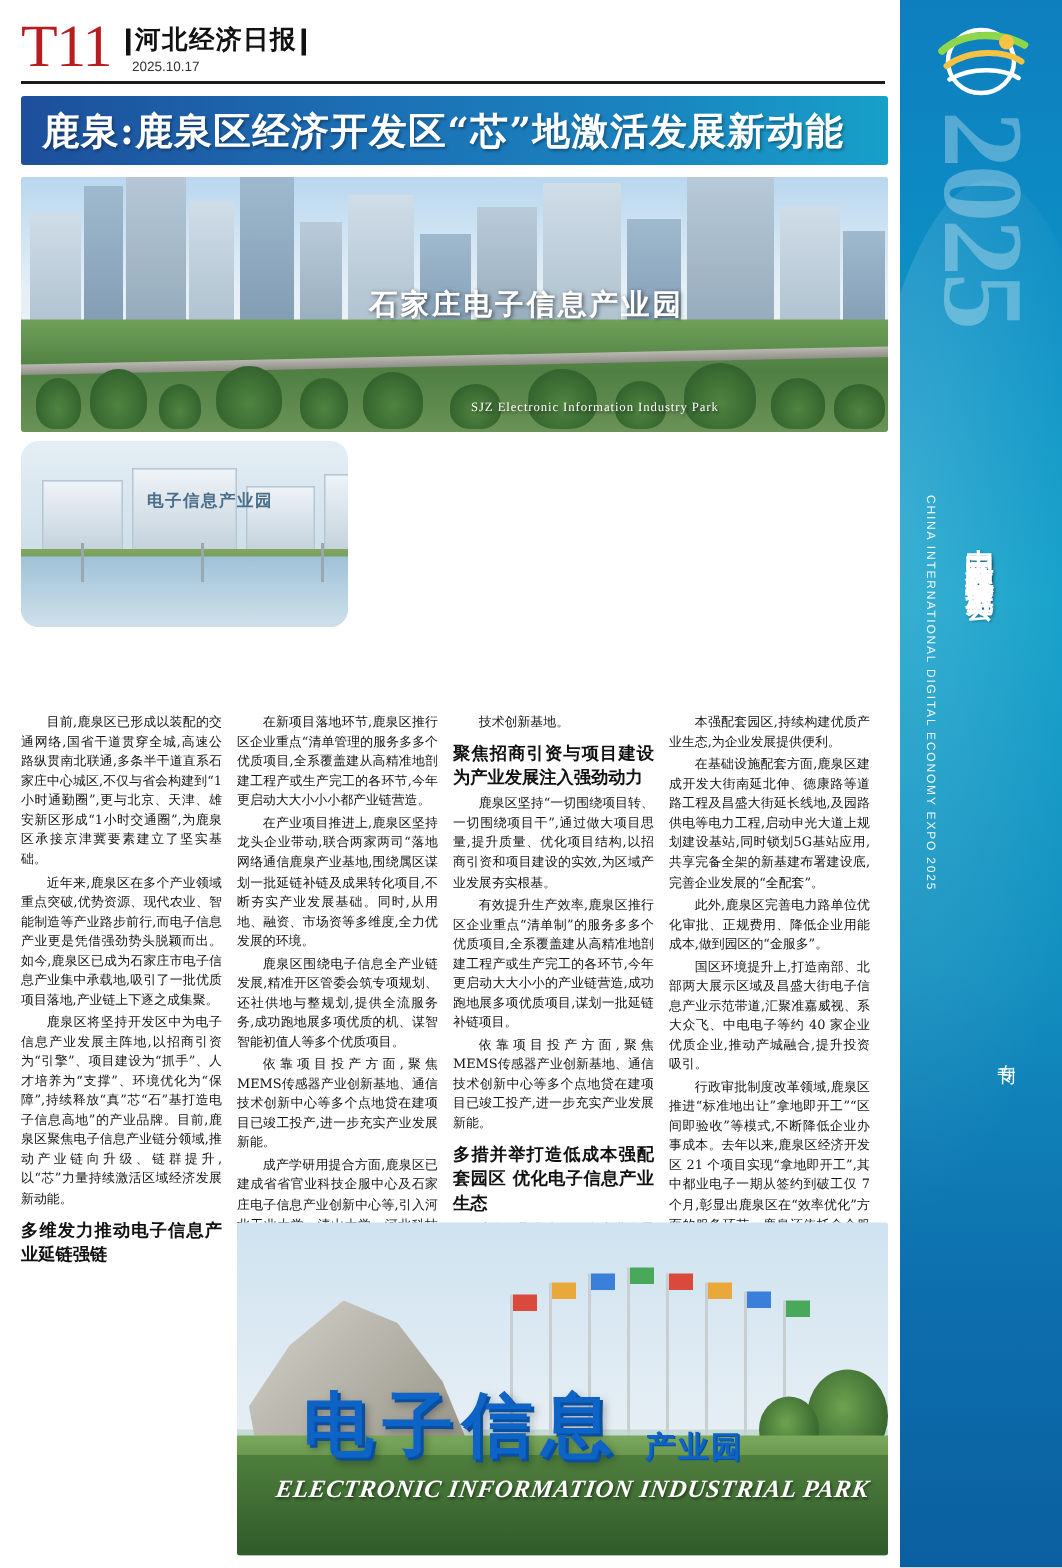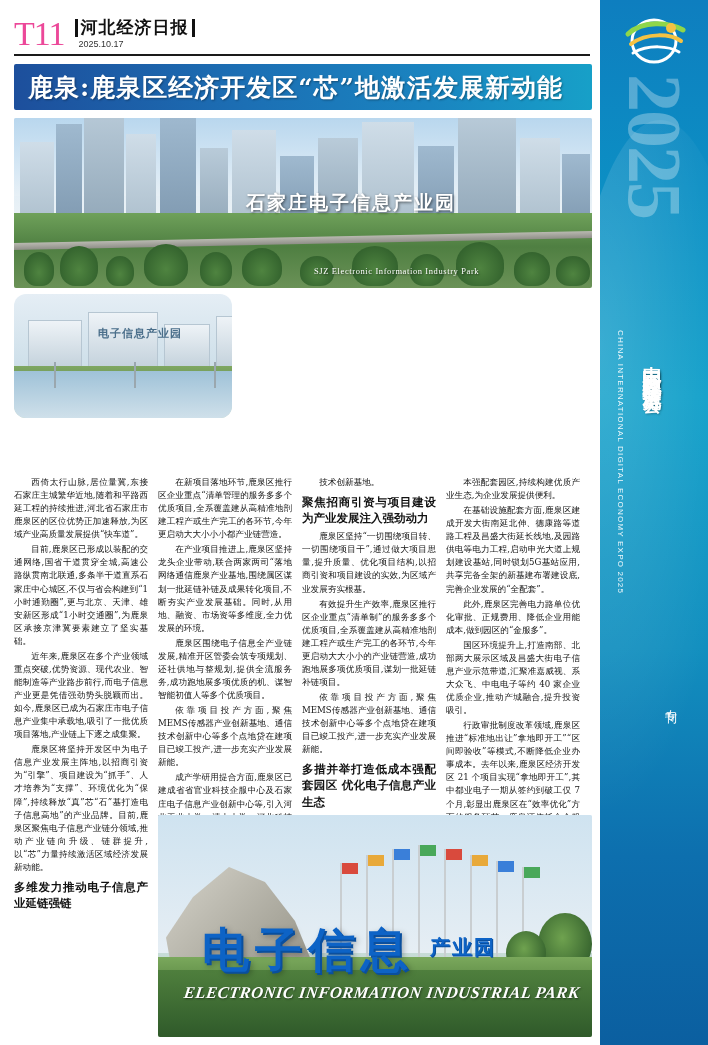--- a/index.html
+++ b/index.html
@@ -25,23 +25,23 @@
   .masthead {
     display: flex;
     align-items: flex-end;
     gap: 10px;
     height: 44px;
     border-bottom: 2px solid #1a1a1a;
     padding-bottom: 3px;
   }
   .pagenum {
     font-family: "Liberation Serif", serif;
-    font-size: 34px;
+    font-size: 40px;
     letter-spacing: -1px;
-    color: #ec4899;
+    color: #b91c1c;
     line-height: 1;
   }
   .paper-name-box {
     display: flex;
     flex-direction: column;
     align-items: flex-start;
     padding-bottom: 2px;
   }
   .paper-name {
     font-family: "DejaVu Serif", serif;
@@ -247,21 +247,21 @@
     left: 44px; top: 104px;
     font-family: "DejaVu Serif", serif;
     font-weight: bold;
     font-size: 47px;
     letter-spacing: 6px;
     color: #0d63c6;
     text-shadow: 2px 2px 0 #0a4f9e, 3px 3px 6px rgba(0,0,0,.35);
   }
   .big-chars-sub {
     position: absolute;
-    left: 272px; top: 119px;
+    left: 272px; top: 136px;
     font-family: "DejaVu Serif", serif;
     font-weight: bold;
     font-size: 20px;
     letter-spacing: 2px;
     color: #0d63c6;
     text-shadow: 1px 1px 0 #0a4f9e;
   }
   .big-chars-en {
     position: absolute;
     left: 26px; top: 168px;
@@ -402,21 +402,20 @@
       <div class="lawn"></div>
       <div class="water"></div>
       <div class="lamp" style="left:40px;bottom:30px;height:26px;"></div>
       <div class="lamp" style="left:120px;bottom:30px;height:26px;"></div>
       <div class="lamp" style="left:200px;bottom:30px;height:26px;"></div>
       <div class="photo2-logo">电子信息产业园</div>
     </div>
 
     <div class="cols">
       <div class="col">
-        <p>西倚太行山脉,居位量冀,东接石家庄主城繁华近地,随着和平路西延工程的持续推进,河北省石家庄市鹿泉区的区位优势正加速释放,为区域产业高质量发展提供“快车道”。</p>
         <p>目前,鹿泉区已形成以装配的交通网络,国省干道贯穿全城,高速公路纵贯南北联通,多条半干道直系石家庄中心城区,不仅与省会构建到“1小时通勤圈”,更与北京、天津、雄安新区形成“1小时交通圈”,为鹿泉区承接京津冀要素建立了坚实基础。</p>
         <p>近年来,鹿泉区在多个产业领域重点突破,优势资源、现代农业、智能制造等产业路步前行,而电子信息产业更是凭借强劲势头脱颖而出。如今,鹿泉区已成为石家庄市电子信息产业集中承载地,吸引了一批优质项目落地,产业链上下逐之成集聚。</p>
         <p>鹿泉区将坚持开发区中为电子信息产业发展主阵地,以招商引资为“引擎”、项目建设为“抓手”、人才培养为“支撑”、环境优化为“保障”,持续释放“真”芯“石”基打造电子信息高地”的产业品牌。目前,鹿泉区聚焦电子信息产业链分领域,推动产业链向升级、链群提升,以“芯”力量持续激活区域经济发展新动能。</p>
         <div class="sub">多维发力推动电子信息产业延链强链</div>
       </div>
 
       <div class="col">
         <p>在新项目落地环节,鹿泉区推行区企业重点“清单管理的服务多多个优质项目,全系覆盖建从高精准地剖建工程产或生产完工的各环节,今年更启动大大小小小都产业链营造。</p>
         <p>在产业项目推进上,鹿泉区坚持龙头企业带动,联合两家两司“落地网络通信鹿泉产业基地,围绕属区谋划一批延链补链及成果转化项目,不断夯实产业发展基础。同时,从用地、融资、市场资等多维度,全力优发展的环境。</p>
         <p>鹿泉区围绕电子信息全产业链发展,精准开区管委会筑专项规划、还社供地与整规划,提供全流服务务,成功跑地展多项优质的机、谋智智能初值人等多个优质项目。</p>

